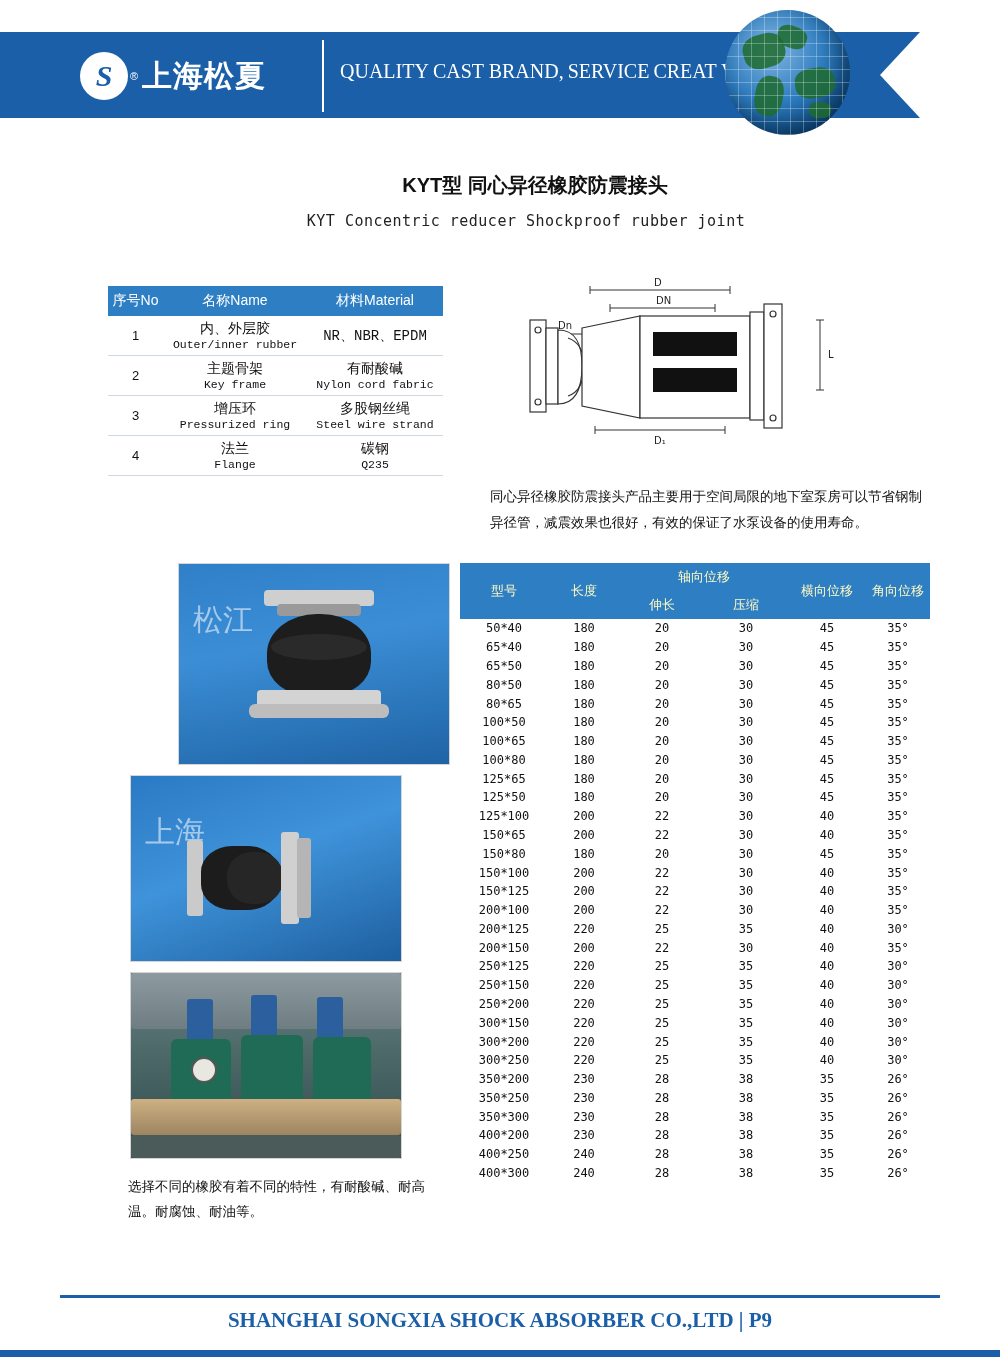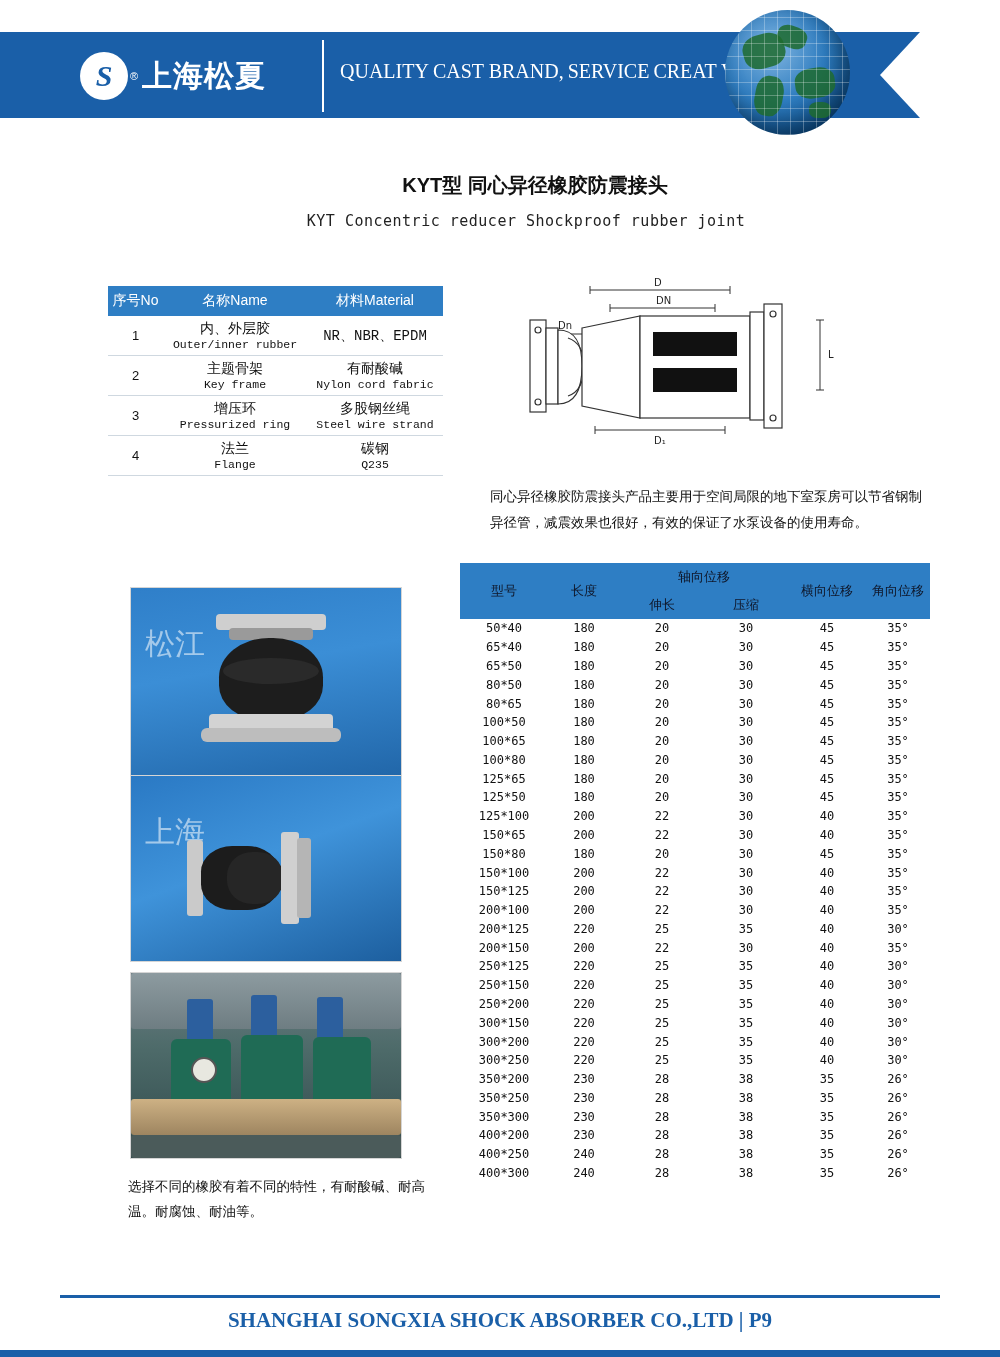--- a/index.html
+++ b/index.html
@@ -114,22 +114,22 @@
   
   .desc{
     position:absolute;left:490px;top:484px;width:440px;
     font-size:13.5px;line-height:26px;color:#111;
   }
   
   .photo{
     position:absolute;left:130px;border:1px solid #d5d5d5;
     overflow:hidden;
   }
-  .photo1{top:587px;width:270px;height:200px;
-    background:linear-gradient(170deg,#2f7fc9 0%,#3b8ed6 40%,#1f63a5 100%);}
+  .photo1{top:563px;width:270px;height:200px;
+    background:linear-gradient(170deg,#2f7fc9 0%,#3b8ed6 40%,#1f63a5 100%);margin-left:48px;}
   .photo2{top:775px;width:270px;height:185px;
     background:linear-gradient(160deg,#2a79c4 0%,#3f93da 45%,#1d5f9f 100%);}
   .photo3{top:972px;width:270px;height:185px;
     background:linear-gradient(180deg,#6e7f86 0%,#4e6b6a 40%,#2f4a4b 100%);}
   .ph-watermark{
     position:absolute;left:14px;top:36px;color:rgba(255,255,255,.55);
     font-size:30px;font-family:"DejaVu Serif", serif;
   }
   
   .jt-flange{position:absolute;background:#c9c9c9;border-radius:4px;}
@@ -139,21 +139,21 @@
   .photo-caption{
     position:absolute;left:128px;top:1174px;width:300px;
     font-size:13.5px;line-height:25px;color:#111;
   }
   
   .spec{
     position:absolute;left:460px;top:563px;width:470px;
     border-collapse:collapse;font-size:12.5px;
   }
   .spec th{
-    background:#2e7ec4;color:#0f172a;font-weight:normal;font-size:13px;
+    background:#2e7ec4;color:#fef9c3;font-weight:normal;font-size:13px;
     padding:5px 2px;text-align:center;border:none;
   }
   .spec td{
     text-align:center;padding:2.4px 2px;color:#111;
     font-family:"DejaVu Sans Mono", monospace;font-size:12px;
   }
   .spec col.c0{width:88px;}
   .spec col.c1{width:72px;}
   .spec col.c2{width:84px;}
   .spec col.c3{width:84px;}

